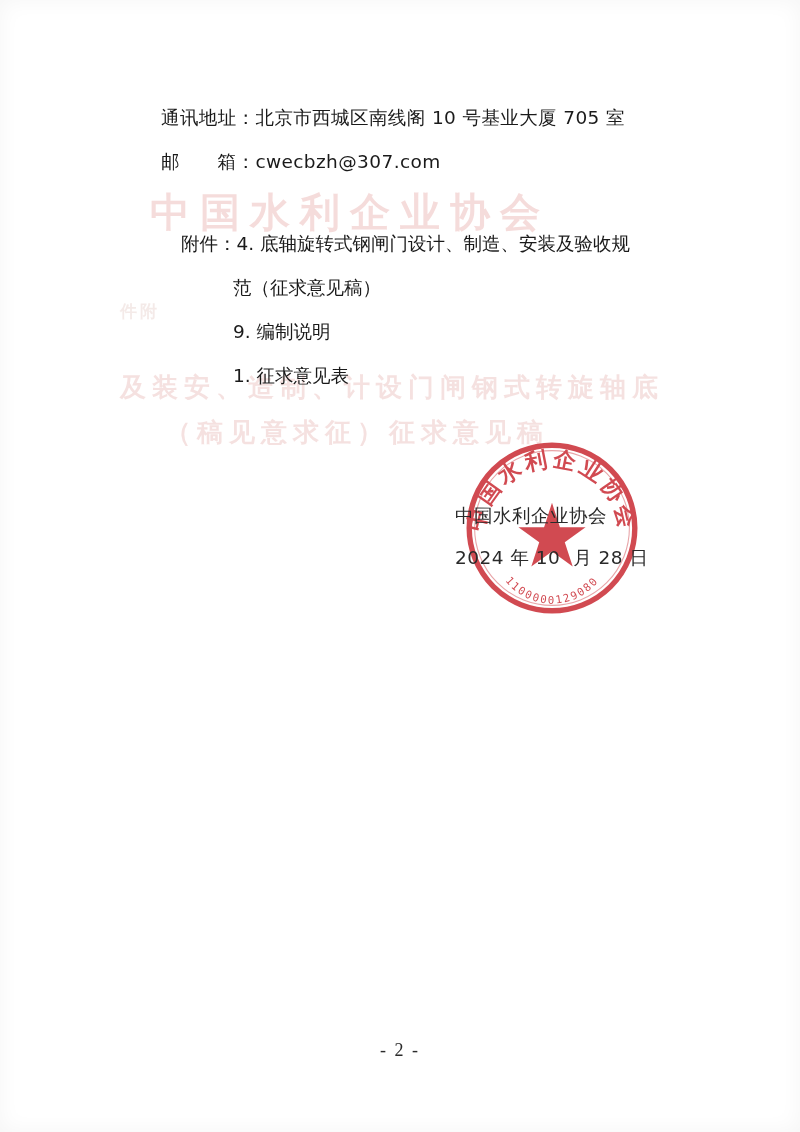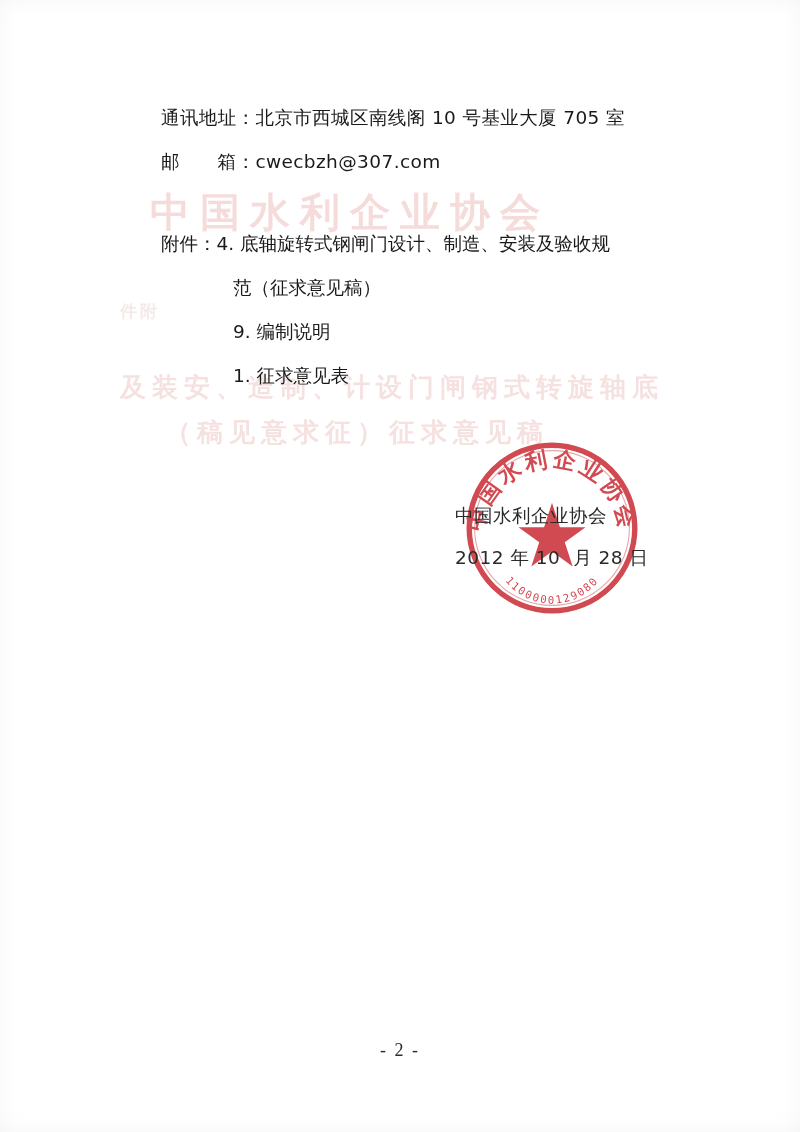--- a/index.html
+++ b/index.html
@@ -50,20 +50,21 @@
   .attach-row {
     display: flex;
     align-items: baseline;
   }
   .attach-label {
     flex: 0 0 auto;
     font-family: "DejaVu Sans", "Liberation Sans", sans-serif;
     font-size: 18.5px;
     line-height: 44px;
     white-space: pre;
+    margin-left: 20px;
   }
   .attach-text {
     font-family: "DejaVu Sans", "Liberation Sans", sans-serif;
     font-size: 18.5px;
     line-height: 44px;
   }
   .attach-item {
     font-family: "DejaVu Sans", "Liberation Sans", sans-serif;
     font-size: 18.5px;
     line-height: 44px;
@@ -184,18 +185,18 @@
     </text>
     <path id="sealBotArc" d="M 34 118 A 66 66 0 0 0 166 118" fill="none"></path>
     <text font-family="DejaVu Sans Mono, monospace" font-size="12" fill="#c8232c" letter-spacing="2">
       <textPath href="#sealBotArc" startOffset="50%" text-anchor="middle">1100000129080</textPath>
     </text>
     <polygon fill="#c8232c" points="100,72 108.8,99.1 137.3,99.1 114.2,115.8 123,142.9 100,126.2 77,142.9 85.8,115.8 62.7,99.1 91.2,99.1"></polygon>
   </svg>
 
   <div class="signature">
     <div class="sig-line">中国水利企业协会</div>
-    <div class="sig-line">2012 年 10  月 28 日</div>
+    <div class="sig-line">2024 年 10  月 28 日</div>
   </div>
 
   <div class="page-number">- 2 -</div>
 
 </div>
 
 </body></html>

